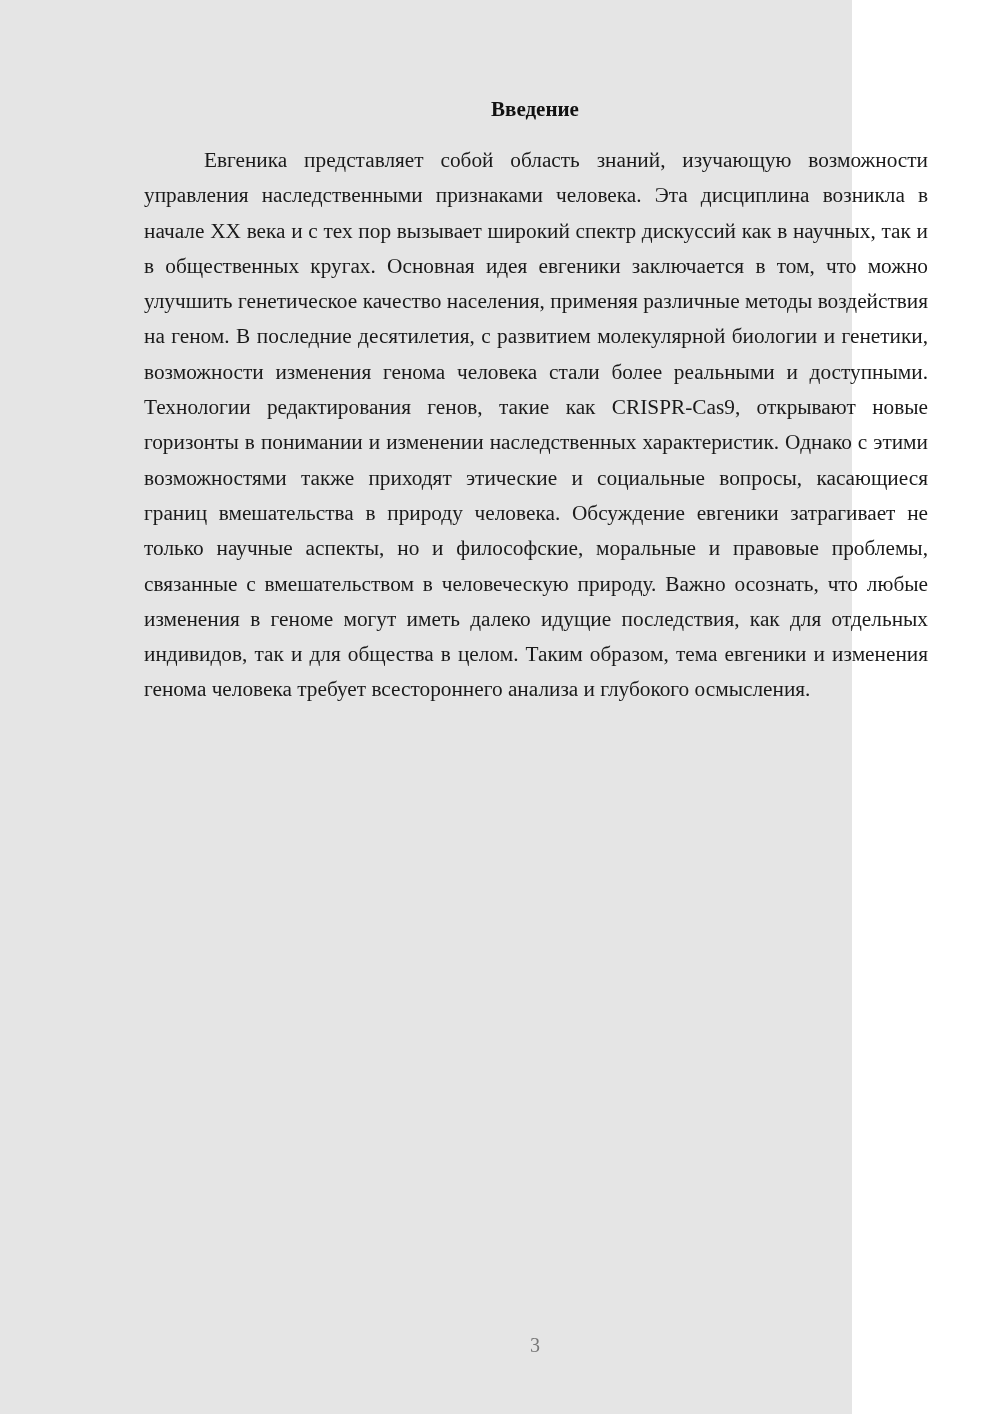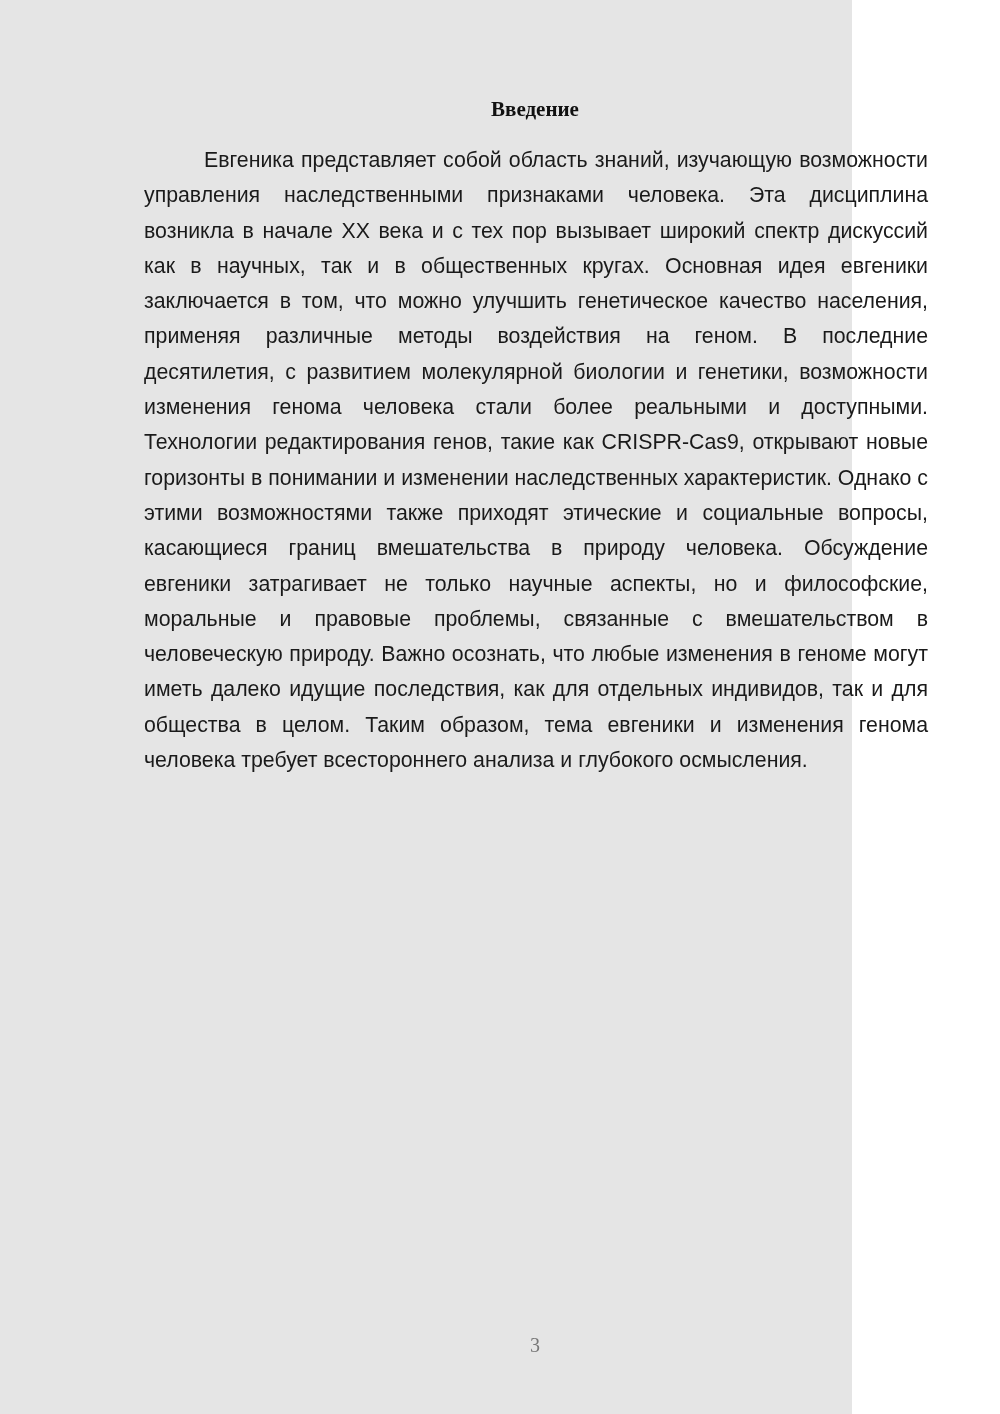--- a/index.html
+++ b/index.html
@@ -4,21 +4,21 @@
 <style>
   html, body { margin: 0; padding: 0; background: #ffffff; }
   body { width: 1000px; height: 1414px; position: relative; overflow: hidden; }
   .page { position: absolute; left: 0; top: 0; width: 852px; height: 1414px; background: #e5e5e5; }
   .heading {
     position: absolute; left: 0; top: 97px; width: 1070px; text-align: center;
     font-family: "Liberation Serif", serif; font-weight: bold; font-size: 21px; color: #111;
   }
   .body-text {
     position: absolute; left: 144px; top: 143px; width: 784px;
-    font-family: Liberation Sans, sans-serif; font-size: 21.3px; line-height: 35.3px;
+    font-family: Liberation Serif, serif; font-size: 21.3px; line-height: 35.3px;
     color: #1a1a1a; text-align: justify; text-indent: 60px; margin: 0;
   }
   .page-number {
     position: absolute; left: 0; top: 1334px; width: 1070px; text-align: center;
     font-family: "Liberation Serif", serif; font-size: 20px; color: #777;
   }
 </style>
 </head>
 <body>
 

